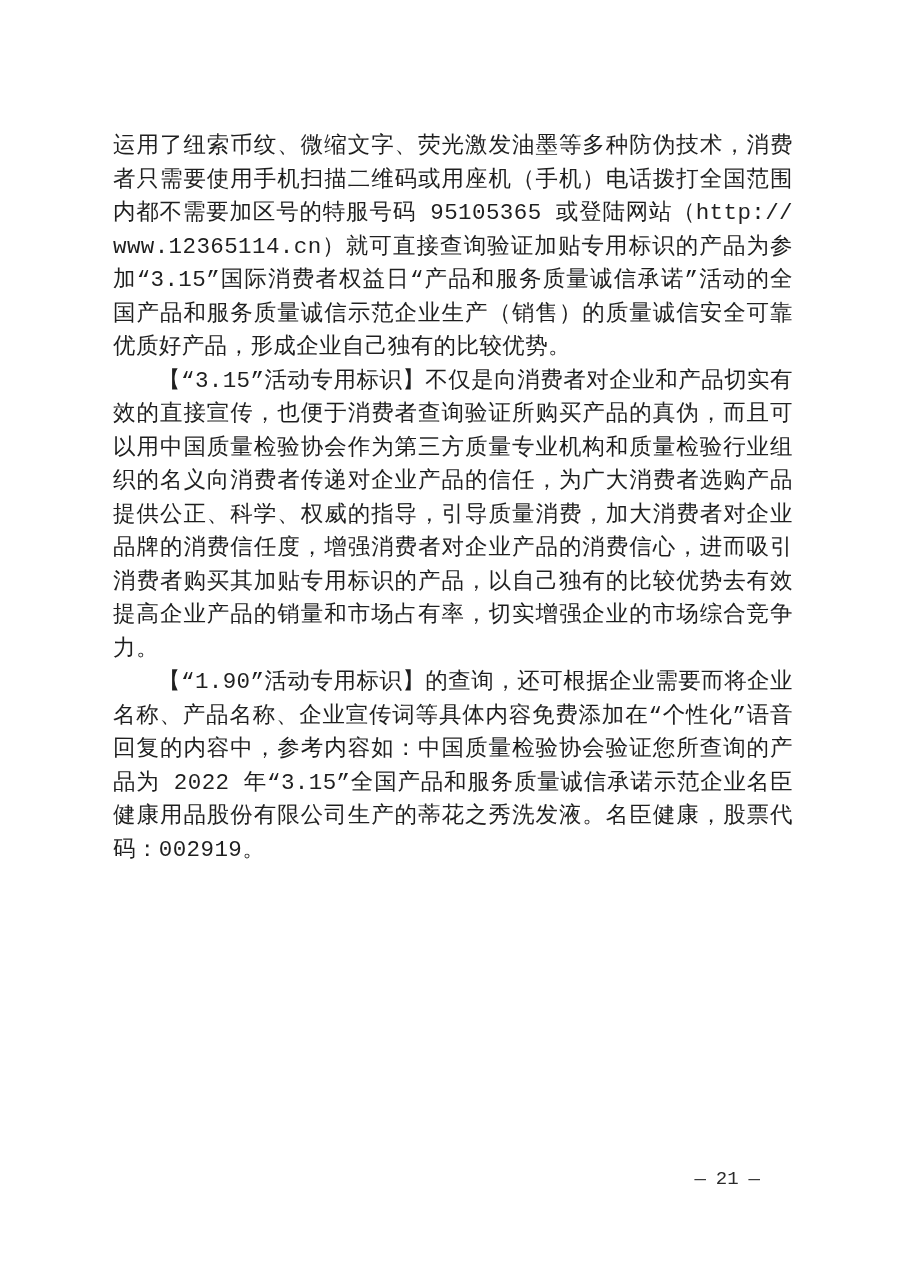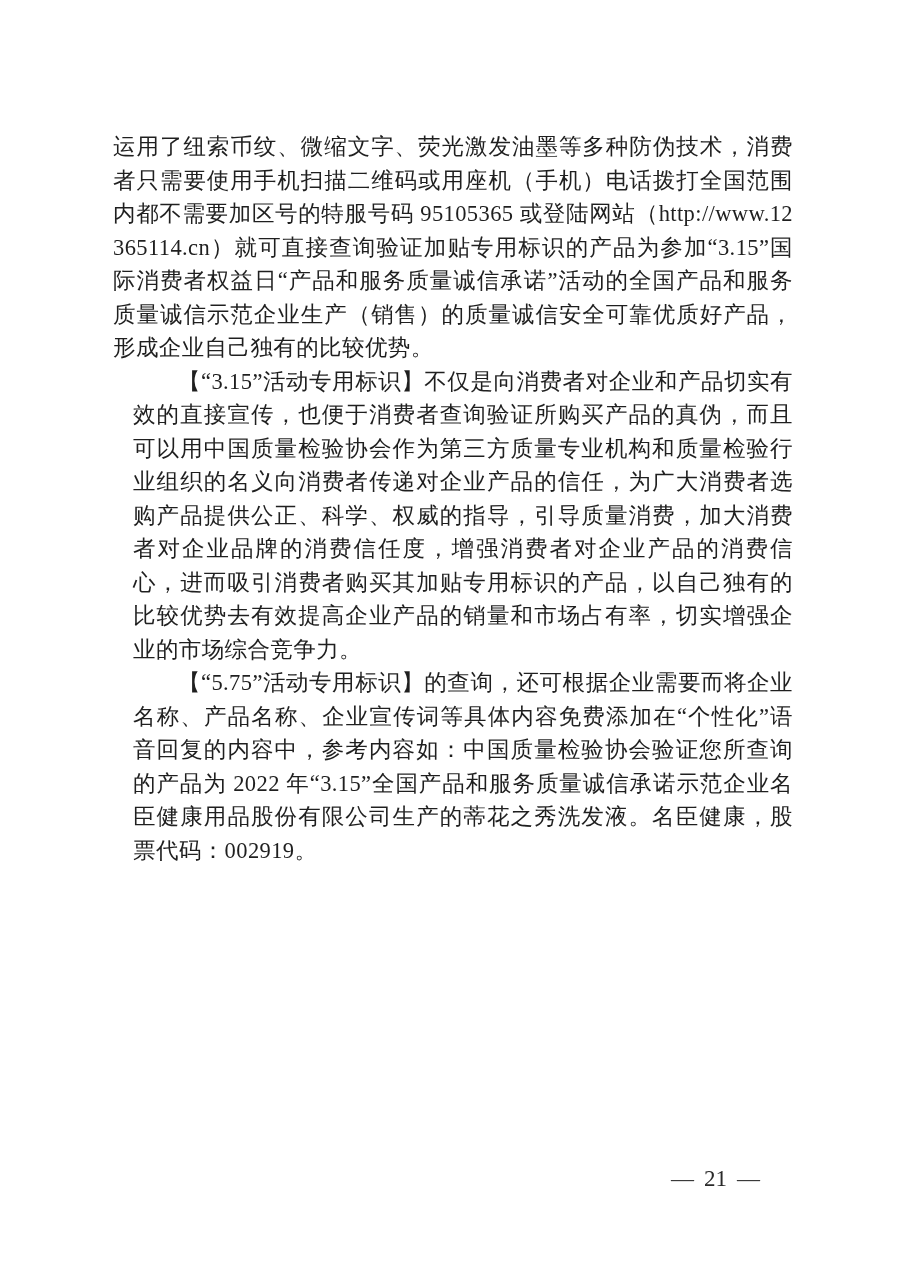--- a/index.html
+++ b/index.html
@@ -6,63 +6,62 @@
     margin: 0;
     padding: 0;
     background: #ffffff;
   }
   .page {
     position: relative;
     width: 900px;
     height: 1273px;
     background: #ffffff;
     overflow: hidden;
-    font-family: Liberation Serif, serif;
+    font-family: Liberation Mono, monospace;
     color: #1f1f1f;
   }
   .content {
     position: absolute;
     top: 130px;
     left: 113px;
     width: 680px;
   }
   .content p {
     margin: 0;
     font-size: 22.5px;
     line-height: 33.5px;
     text-align: justify;
     text-justify: inter-ideograph;
     letter-spacing: 0.4px;
     word-break: break-all;
   }
   .content p.indent {
     text-indent: 2em;
-    margin-left: 20px;
   }
   .footer {
     position: absolute;
     top: 1166px;
     right: 130px;
-    font-size: 23px;
+    font-size: 19px;
     line-height: 26px;
     color: #2a2a2a;
     white-space: nowrap;
   }
   .footer .dash {
     display: inline-block;
     margin: 0 10px;
     color: #3a3a3a;
   }
 </style>
 </head>
 <body>
 
 <div class="page">
   <div class="content">
     <p>运用了纽索币纹、微缩文字、荧光激发油墨等多种防伪技术，消费者只需要使用手机扫描二维码或用座机（手机）电话拨打全国范围内都不需要加区号的特服号码 95105365 或登陆网站（http://www.12365114.cn）就可直接查询验证加贴专用标识的产品为参加“3.15”国际消费者权益日“产品和服务质量诚信承诺”活动的全国产品和服务质量诚信示范企业生产（销售）的质量诚信安全可靠优质好产品，形成企业自己独有的比较优势。</p>
     <p class="indent">【“3.15”活动专用标识】不仅是向消费者对企业和产品切实有效的直接宣传，也便于消费者查询验证所购买产品的真伪，而且可以用中国质量检验协会作为第三方质量专业机构和质量检验行业组织的名义向消费者传递对企业产品的信任，为广大消费者选购产品提供公正、科学、权威的指导，引导质量消费，加大消费者对企业品牌的消费信任度，增强消费者对企业产品的消费信心，进而吸引消费者购买其加贴专用标识的产品，以自己独有的比较优势去有效提高企业产品的销量和市场占有率，切实增强企业的市场综合竞争力。</p>
-    <p class="indent">【“5.75”活动专用标识】的查询，还可根据企业需要而将企业名称、产品名称、企业宣传词等具体内容免费添加在“个性化”语音回复的内容中，参考内容如：中国质量检验协会验证您所查询的产品为 2022 年“3.15”全国产品和服务质量诚信承诺示范企业名臣健康用品股份有限公司生产的蒂花之秀洗发液。名臣健康，股票代码：002919。</p>
+    <p class="indent">【“1.90”活动专用标识】的查询，还可根据企业需要而将企业名称、产品名称、企业宣传词等具体内容免费添加在“个性化”语音回复的内容中，参考内容如：中国质量检验协会验证您所查询的产品为 2022 年“3.15”全国产品和服务质量诚信承诺示范企业名臣健康用品股份有限公司生产的蒂花之秀洗发液。名臣健康，股票代码：002919。</p>
   </div>
 
   <div class="footer">
     <span class="dash">—</span><span>21</span><span class="dash">—</span>
   </div>
 </div>
 
 </body></html>

